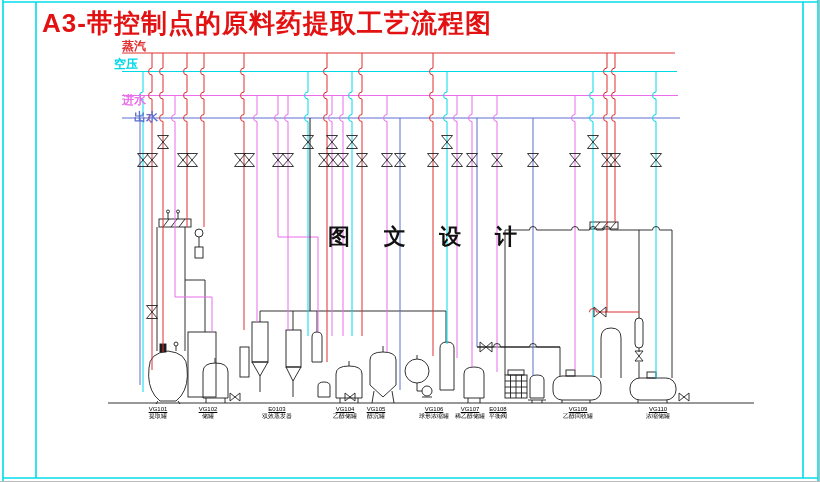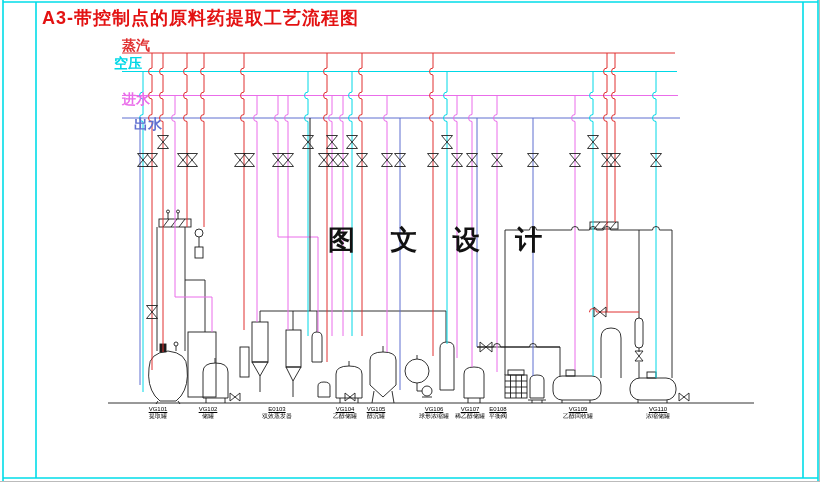--- a/index.html
+++ b/index.html
@@ -1,20 +1,20 @@
 <!DOCTYPE html>
 <html><head>
 <meta charset="utf-8">
 <style>
   html,body{margin:0;padding:0;background:#fff;}
   .page{position:relative;width:820px;height:482px;background:#fff;overflow:hidden;
         font-family:"Liberation Sans","DejaVu Sans",sans-serif;border-right:1px solid #bbb;border-bottom:1px solid #bbb;box-sizing:border-box;}
-  .title{position:absolute;left:42px;top:6px;font-size:18px;font-weight:bold;letter-spacing:1px;white-space:nowrap;}
-  .util-label{position:absolute;font-size:14px;font-weight:bold;line-height:11px;white-space:nowrap;font-family:Liberation Mono, monospace;}
-  .watermark{position:absolute;left:328px;top:222px;font-size:27px;font-weight:600;color:#111;
+  .title{position:absolute;left:42px;top:6px;font-size:26px;font-weight:bold;letter-spacing:1px;white-space:nowrap;}
+  .util-label{position:absolute;font-size:12px;font-weight:bold;line-height:11px;white-space:nowrap;}
+  .watermark{position:absolute;left:328px;top:222px;font-size:22px;font-weight:600;color:#111;
              letter-spacing:13px;font-family:"DejaVu Serif","Liberation Serif",serif;white-space:nowrap;}
   .eq-label{position:absolute;transform:translateX(-50%);text-align:center;color:#000;font-size:6px;line-height:7px;white-space:nowrap;}
   .eq-label .code{text-decoration:underline;display:block;}
   svg{position:absolute;left:0;top:0;}
   .blk{stroke:#1c1c1c;fill:none;stroke-width:0.9;}
 </style>
 </head>
 <body>
 
 <div class="page">
@@ -228,21 +228,21 @@
         <path d="M345 393 L345 401 L355 393 L355 401 Z" stroke="#222" stroke-width="0.9" fill="none"></path>
         <path d="M679 393 L679 401 L689 393 L689 401 Z" stroke="#222" stroke-width="0.9" fill="none"></path>
       </g>
   </svg>
 
   <div class="title" style="color: rgb(227, 18, 18);">A3-带控制点的原料药提取工艺流程图</div>
 
   <div class="util-label" style="left: 122px; top: 41px; color: rgb(224, 48, 48);">蒸汽</div>
   <div class="util-label" style="left: 114px; top: 59px; color: rgb(0, 216, 230);">空压</div>
   <div class="util-label" style="left: 122px; top: 95px; color: rgb(234, 108, 234);">进水</div>
-  <div class="util-label" style="left: 122px; top: 120px; color: rgb(95, 111, 208); padding-left: 12px;">出水</div>
+  <div class="util-label" style="left: 122px; top: 112px; color: rgb(95, 111, 208); padding-left: 12px;">出水</div>
 
   <div class="watermark" style="color: rgb(17, 17, 17);">图 文 设 计</div>
 
   <div id="eq-labels">
       <div class="eq-label" style="left: 158px; top: 406px;"><span class="code">VG101</span><span>提取罐</span></div>
       <div class="eq-label" style="left: 208px; top: 406px;"><span class="code">VG102</span><span>储罐</span></div>
       <div class="eq-label" style="left: 277px; top: 406px;"><span class="code">E0103</span><span>双效蒸发器</span></div>
       <div class="eq-label" style="left: 345px; top: 406px;"><span class="code">VG104</span><span>乙醇储罐</span></div>
       <div class="eq-label" style="left: 376px; top: 406px;"><span class="code">VG105</span><span>醇沉罐</span></div>
       <div class="eq-label" style="left: 434px; top: 406px;"><span class="code">VG106</span><span>球形浓缩罐</span></div>

